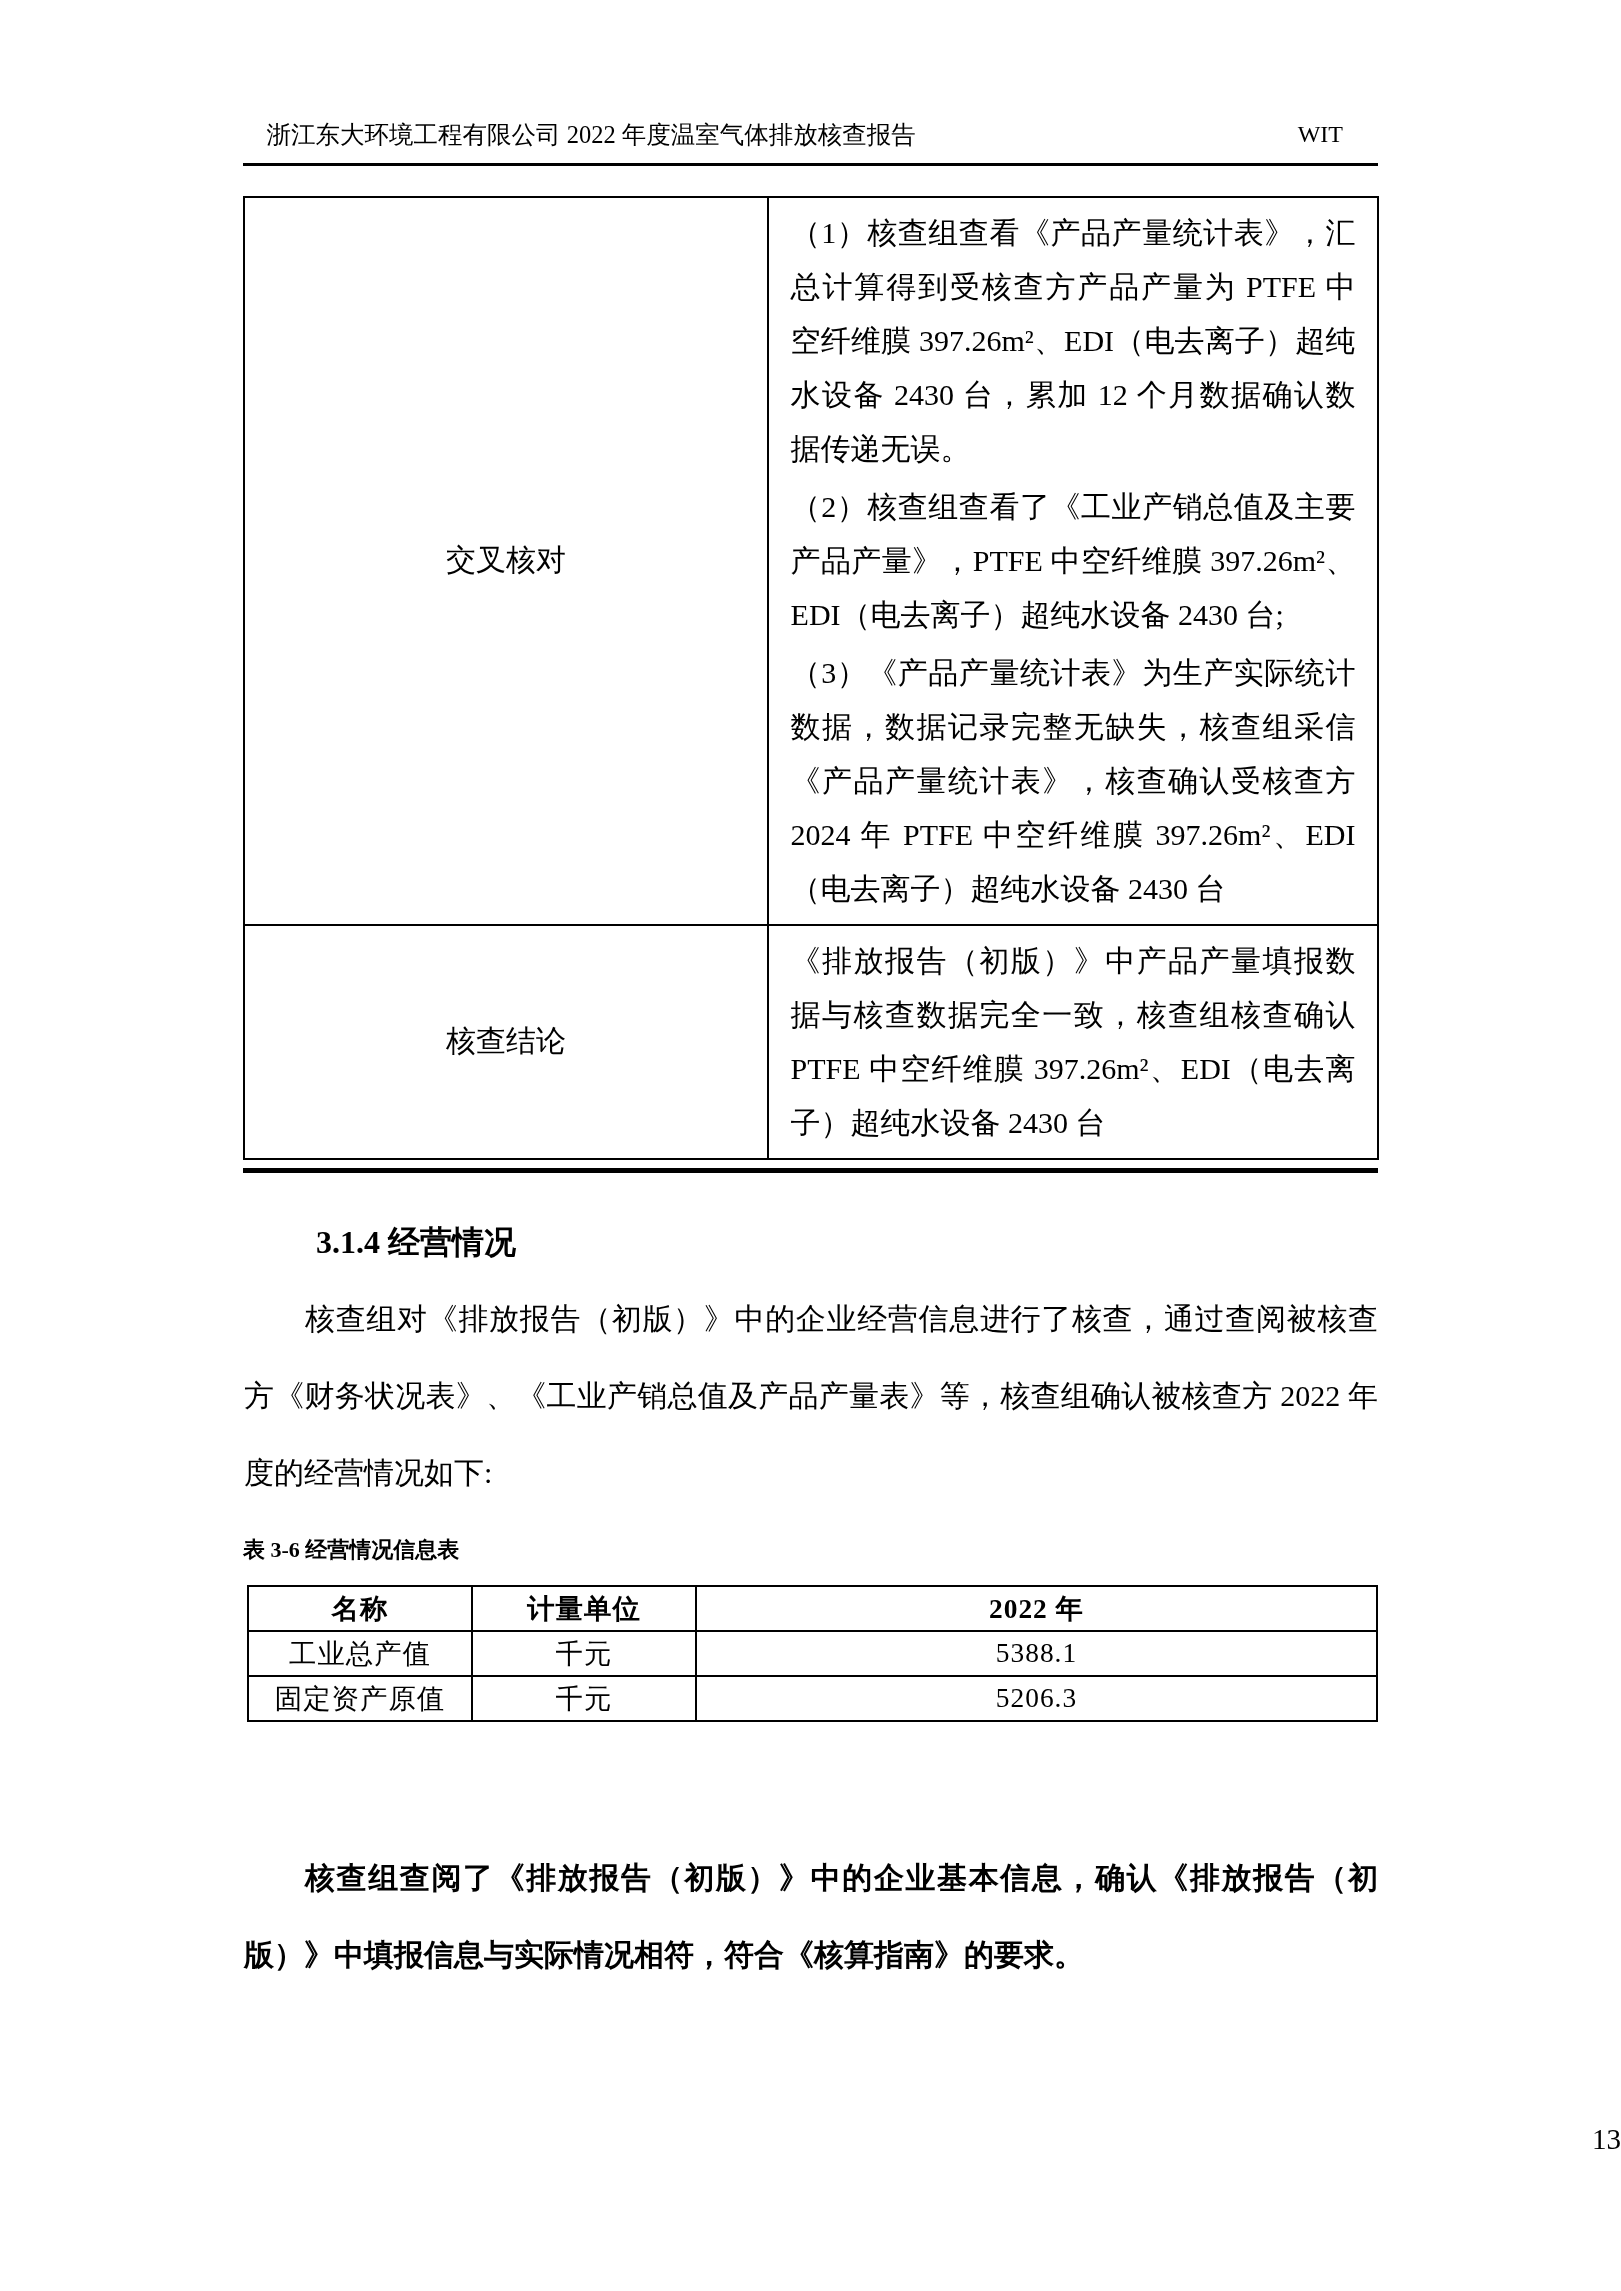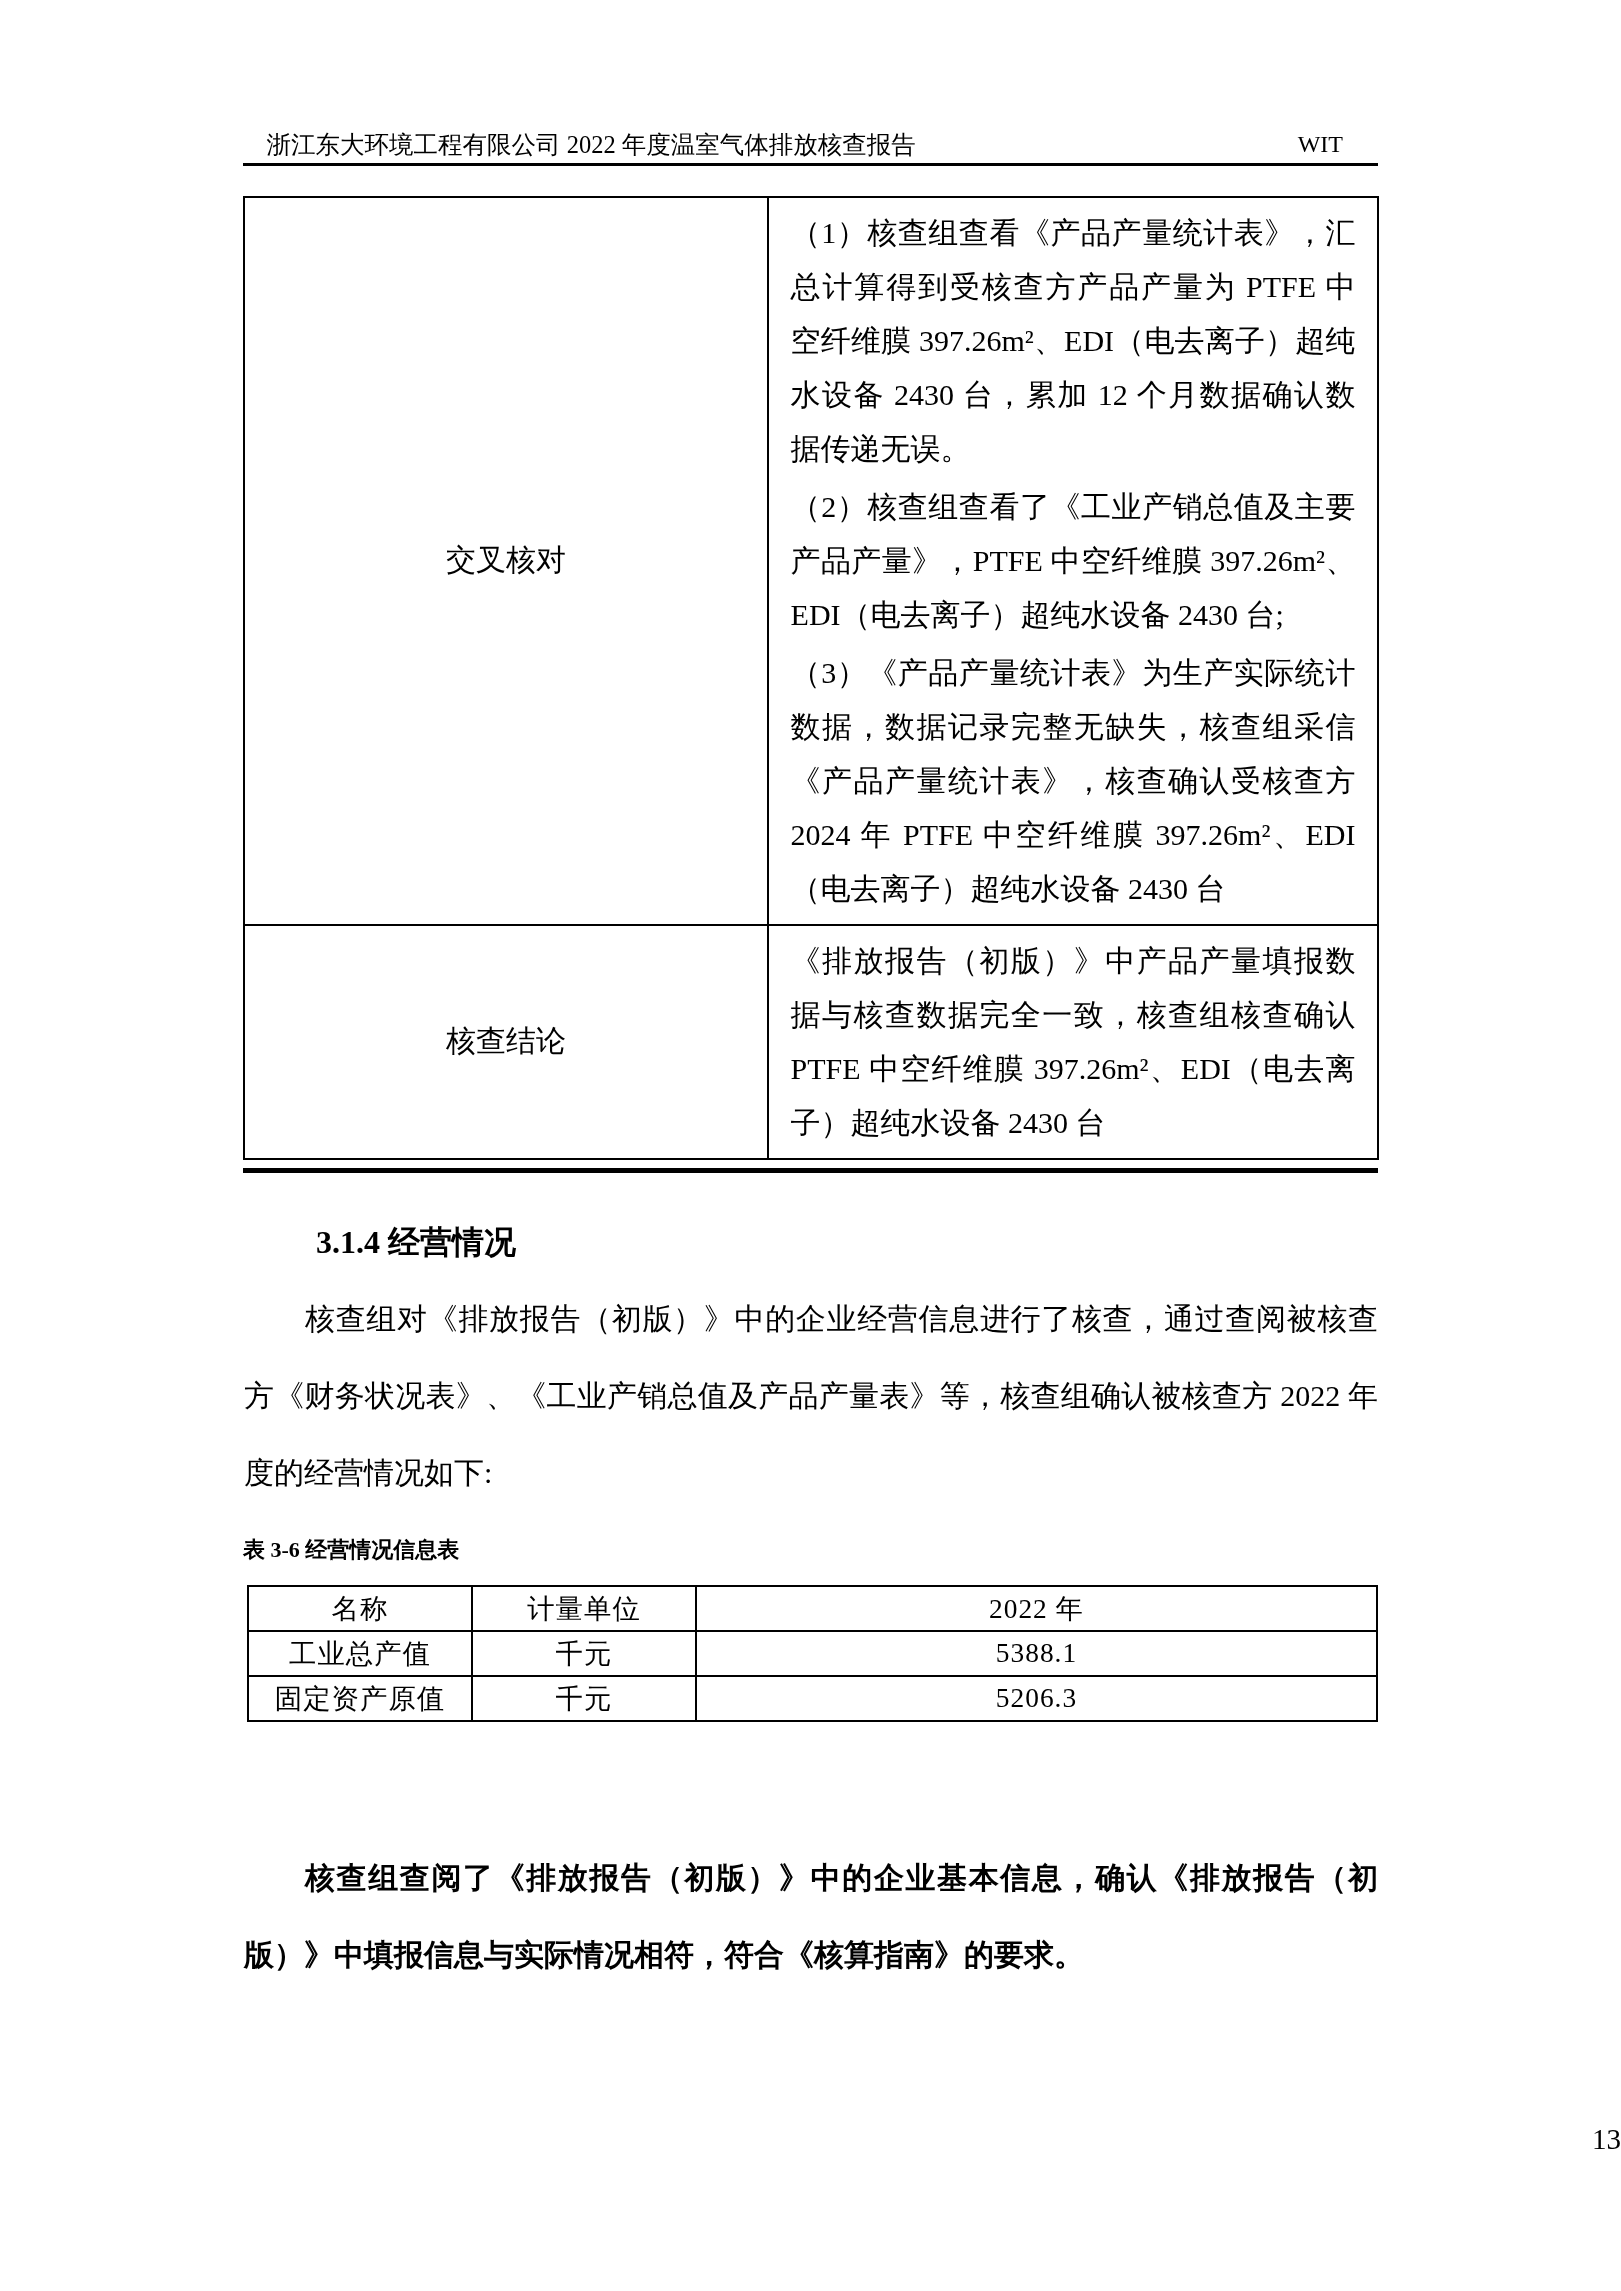--- a/index.html
+++ b/index.html
@@ -10,21 +10,21 @@
     margin: 0 auto;
     background: #ffffff;
     font-family: "Liberation Serif", "DejaVu Serif", serif;
     color: #000;
     overflow: hidden;
   }
 
   
   .doc-header {
     position: absolute;
-    left: 243px; top: 128px;
+    left: 243px; top: 118px;
     width: 1135px;
     display: flex;
     justify-content: space-between;
     align-items: center;
     font-size: 24.5px;
     line-height: 33px;
     white-space: nowrap;
   }
   .doc-header .title { padding-left: 23.5px; }
   .doc-header .mark  { padding-right: 35px; font-size: 24px; }
@@ -115,21 +115,21 @@
   table.btable col.b2 { width: 224px; }
   table.btable col.b3 { width: 681px; }
   table.btable th, table.btable td {
     border: 2px solid #000;
     text-align: center;
     vertical-align: middle;
     padding: 0;
     height: 43px;
     letter-spacing: 1px;
   }
-  table.btable th { font-weight: normal; }
+  table.btable th { font-weight: bold; }
 
   
   .page-number {
     position: absolute;
     left: 0; top: 2123px;
     width: 1621px;
     text-align: right;
     font-size: 29px;
   }
 </style>

